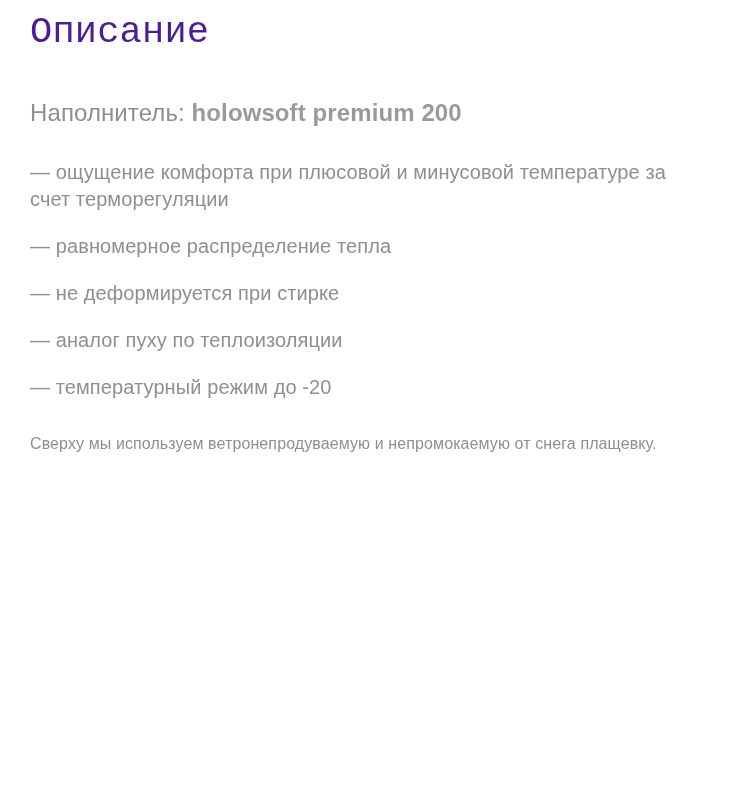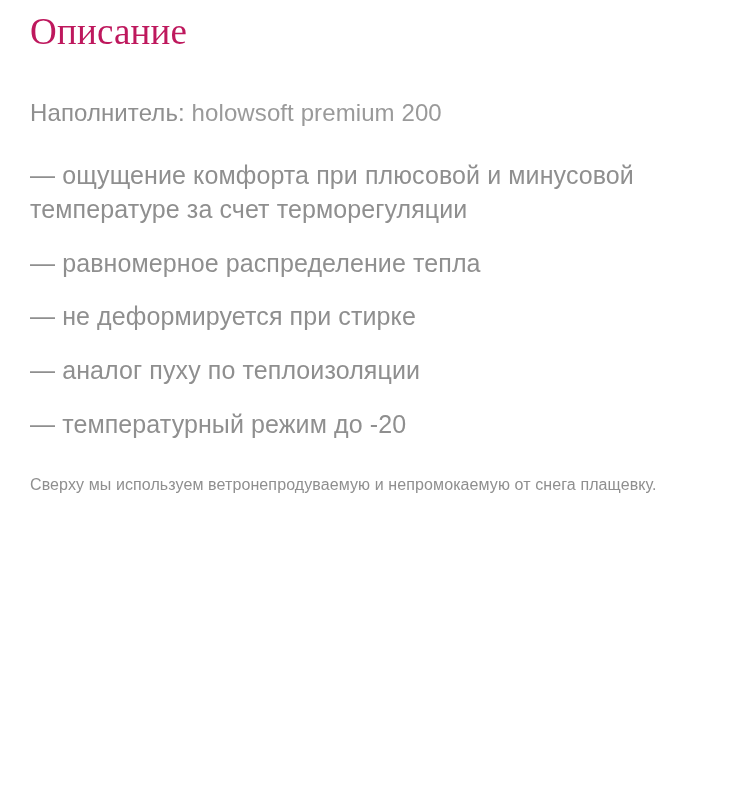--- a/index.html
+++ b/index.html
@@ -14,45 +14,46 @@
     font-family: "Liberation Sans", sans-serif;
   }
   .page {
     width: 751px;
     height: 800px;
     box-sizing: border-box;
     padding: 8px 30px 0 30px;
     background: #ffffff;
   }
   .section-title {
-    font-family: Liberation Serif, serif;
+    font-family: Liberation Mono, monospace;
     font-size: 37px;
     font-weight: 400;
-    color: #be185d;
+    color: #4c1d95;
     letter-spacing: 0.2px;
     margin: 4px 0 44px 0;
     line-height: 1.1;
   }
   .lead {
     font-size: 24px;
     color: #8f8f8f;
     line-height: 1.35;
     margin: 0 0 30px 0;
     letter-spacing: 0.1px;
   }
   .lead .filler-name {
     color: #9a9a9a;
+    font-weight: bold;
   }
   .bullets {
     list-style: none;
     margin: 0 0 30px 0;
     padding: 0;
   }
   .bullets li {
-    font-size: 25px;
+    font-size: 20px;
     color: #8f8f8f;
     line-height: 1.35;
     margin: 0 0 20px 0;
     letter-spacing: 0.1px;
     max-width: 660px;
   }
   .bullets li:last-child {
     margin-bottom: 16px;
   }
   .outro {

